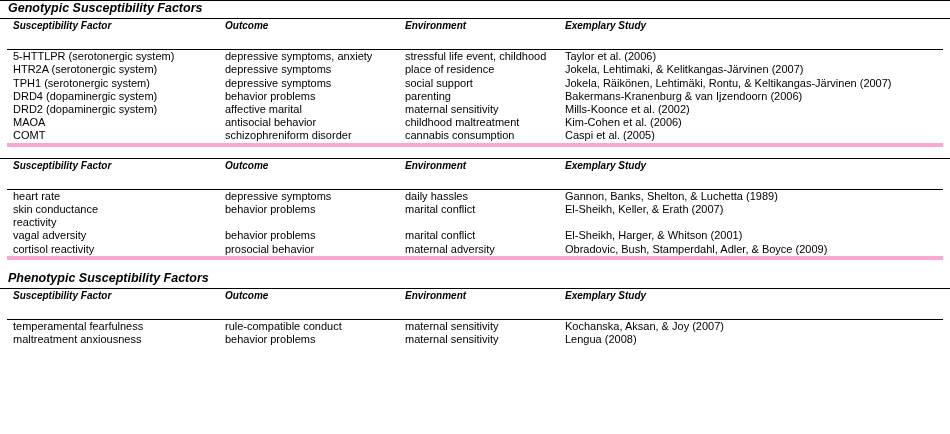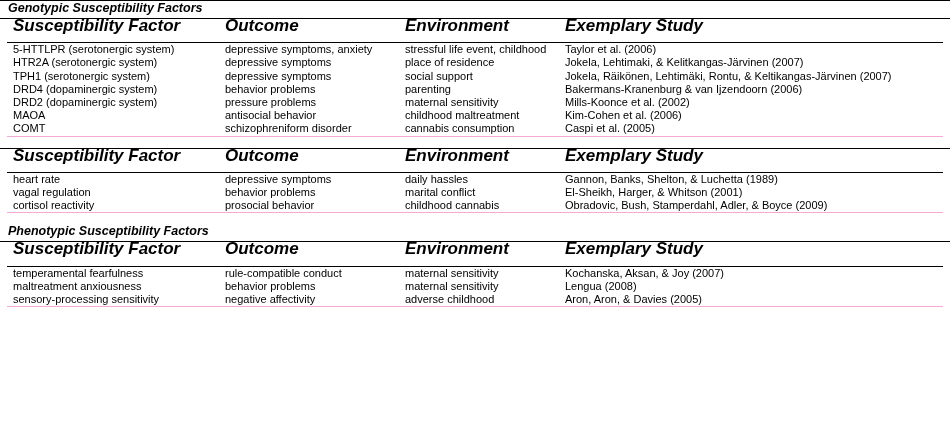--- a/index.html
+++ b/index.html
@@ -47,29 +47,29 @@
     text-align: left;
     vertical-align: top;
     padding: 0px 4px 0px 6px;
     font-size: 11px;
     line-height: 13.2px;
     font-weight: normal;
   }
   table.tbl th {
     font-style: italic;
     font-weight: bold;
-    font-size: 17px;
-    padding-bottom: 10px;
+    font-size: 10px;
+    padding-bottom: 17px;
   }
   .col1 { width: 212px; }
   .col2 { width: 180px; }
   .col3 { width: 160px; }
   .col4 { width: 384px; }
   .headline { border-bottom: 1px solid #000; }
-  .botline { border-bottom: 1px solid #f9a8d4; margin-left: 27px; }
+  .botline { border-bottom: 4px solid #f9a8d4; margin-left: 27px; }
 
   .sec-gap-1 { height: 11px; }
   .sec-gap-2 { height: 11px; }
   .pad-top { padding-top: 1px; margin-left: 43px; }
 </style>
 </head>
 <body>
 
 <div class="page">
 
@@ -112,21 +112,21 @@
             <td>Jokela, Räikönen, Lehtimäki, Rontu, &amp; Keltikangas-Järvinen (2007)</td>
           </tr>
         <tr>
             <td>DRD4 (dopaminergic system)</td>
             <td>behavior problems</td>
             <td>parenting</td>
             <td>Bakermans-Kranenburg  &amp; van Ijzendoorn (2006)</td>
           </tr>
         <tr>
             <td>DRD2 (dopaminergic system)</td>
-            <td>pressure problems</td>
+            <td>affective marital</td>
             <td>maternal sensitivity</td>
             <td>Mills-Koonce et al. (2002)</td>
           </tr>
         <tr>
             <td>MAOA</td>
             <td>antisocial behavior</td>
             <td>childhood maltreatment</td>
             <td>Kim-Cohen et al. (2006)</td>
           </tr>
         <tr class="botline">
@@ -159,29 +159,36 @@
         </tr>
       </thead>
       <tbody>
         <tr>
             <td>heart rate</td>
             <td>depressive symptoms</td>
             <td>daily hassles</td>
             <td>Gannon, Banks, Shelton, &amp; Luchetta  (1989)</td>
           </tr>
         <tr>
-            <td>vagal regulation</td>
+            <td class="ws" style="white-space:pre-line">skin conductance
+reactivity</td>
+            <td>behavior problems</td>
+            <td>marital conflict</td>
+            <td>El-Sheikh, Keller, &amp; Erath (2007)</td>
+          </tr>
+        <tr>
+            <td>vagal adversity</td>
             <td>behavior problems</td>
             <td>marital conflict</td>
             <td>El-Sheikh, Harger, &amp; Whitson (2001)</td>
           </tr>
         <tr class="botline">
             <td>cortisol reactivity</td>
             <td>prosocial behavior</td>
-            <td>childhood cannabis</td>
+            <td>maternal adversity</td>
             <td>Obradovic, Bush, Stamperdahl, Adler, &amp; Boyce (2009)</td>
           </tr>
       </tbody>
     </table>
   </div>
 
   <div class="sec-gap-2"></div>
 
   <div class="section">
     <div class="section-title">Phenotypic  Susceptibility  Factors</div>
@@ -207,23 +214,17 @@
             <td>rule-compatible  conduct</td>
             <td>maternal sensitivity</td>
             <td>Kochanska,  Aksan, &amp; Joy (2007)</td>
           </tr>
         <tr>
             <td>maltreatment  anxiousness</td>
             <td>behavior problems</td>
             <td>maternal sensitivity</td>
             <td>Lengua (2008)</td>
           </tr>
-        <tr class="botline">
-            <td>sensory-processing sensitivity</td>
-            <td>negative affectivity</td>
-            <td>adverse childhood</td>
-            <td>Aron, Aron, &amp; Davies (2005)</td>
-          </tr>
       </tbody>
     </table>
   </div>
 
 </div>
 
 </body></html>

